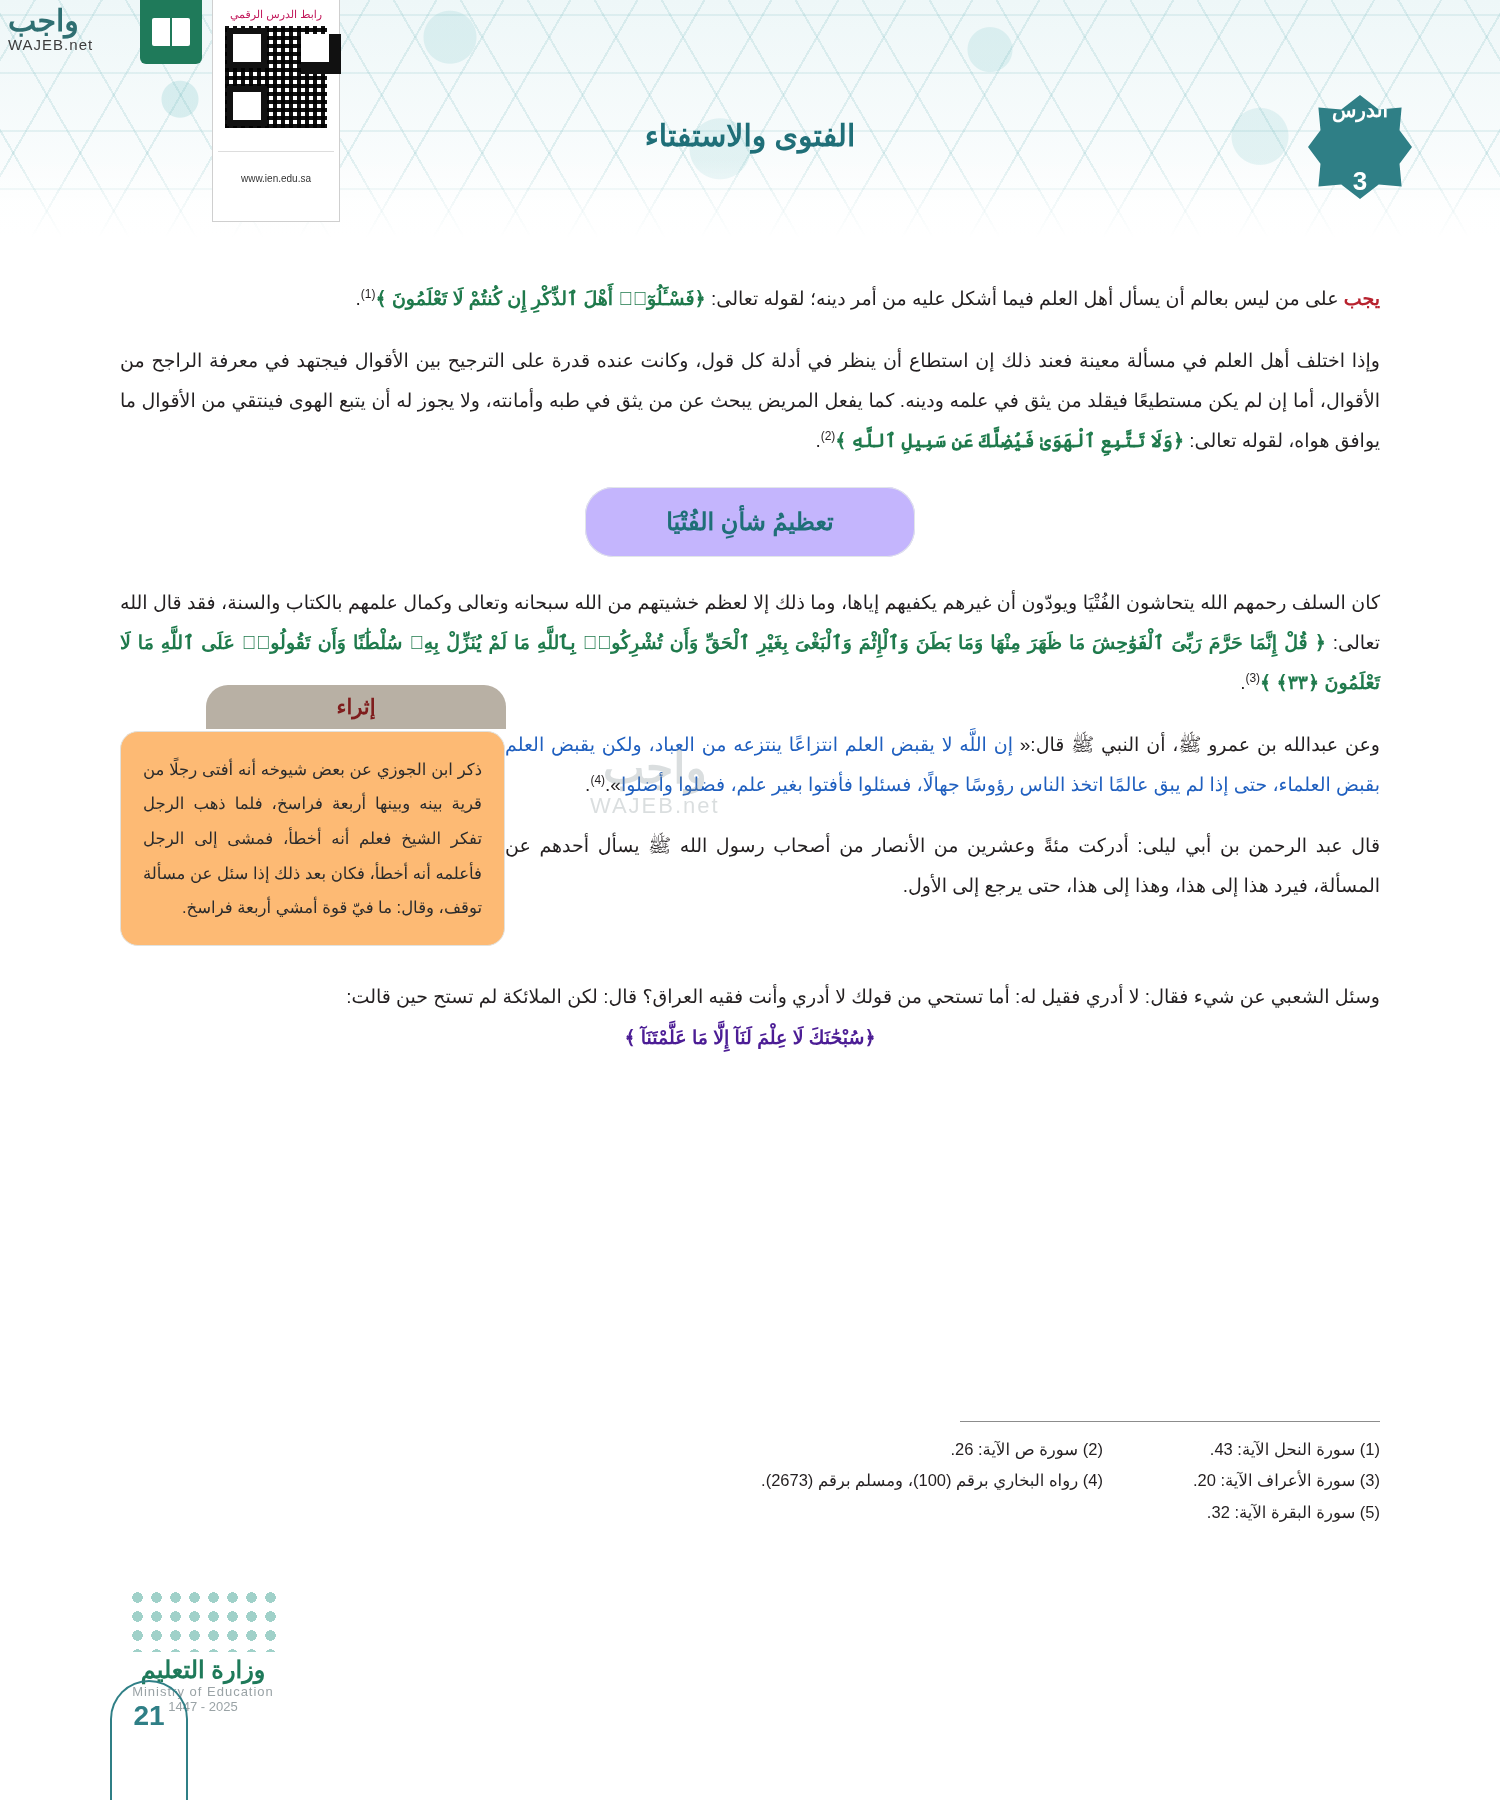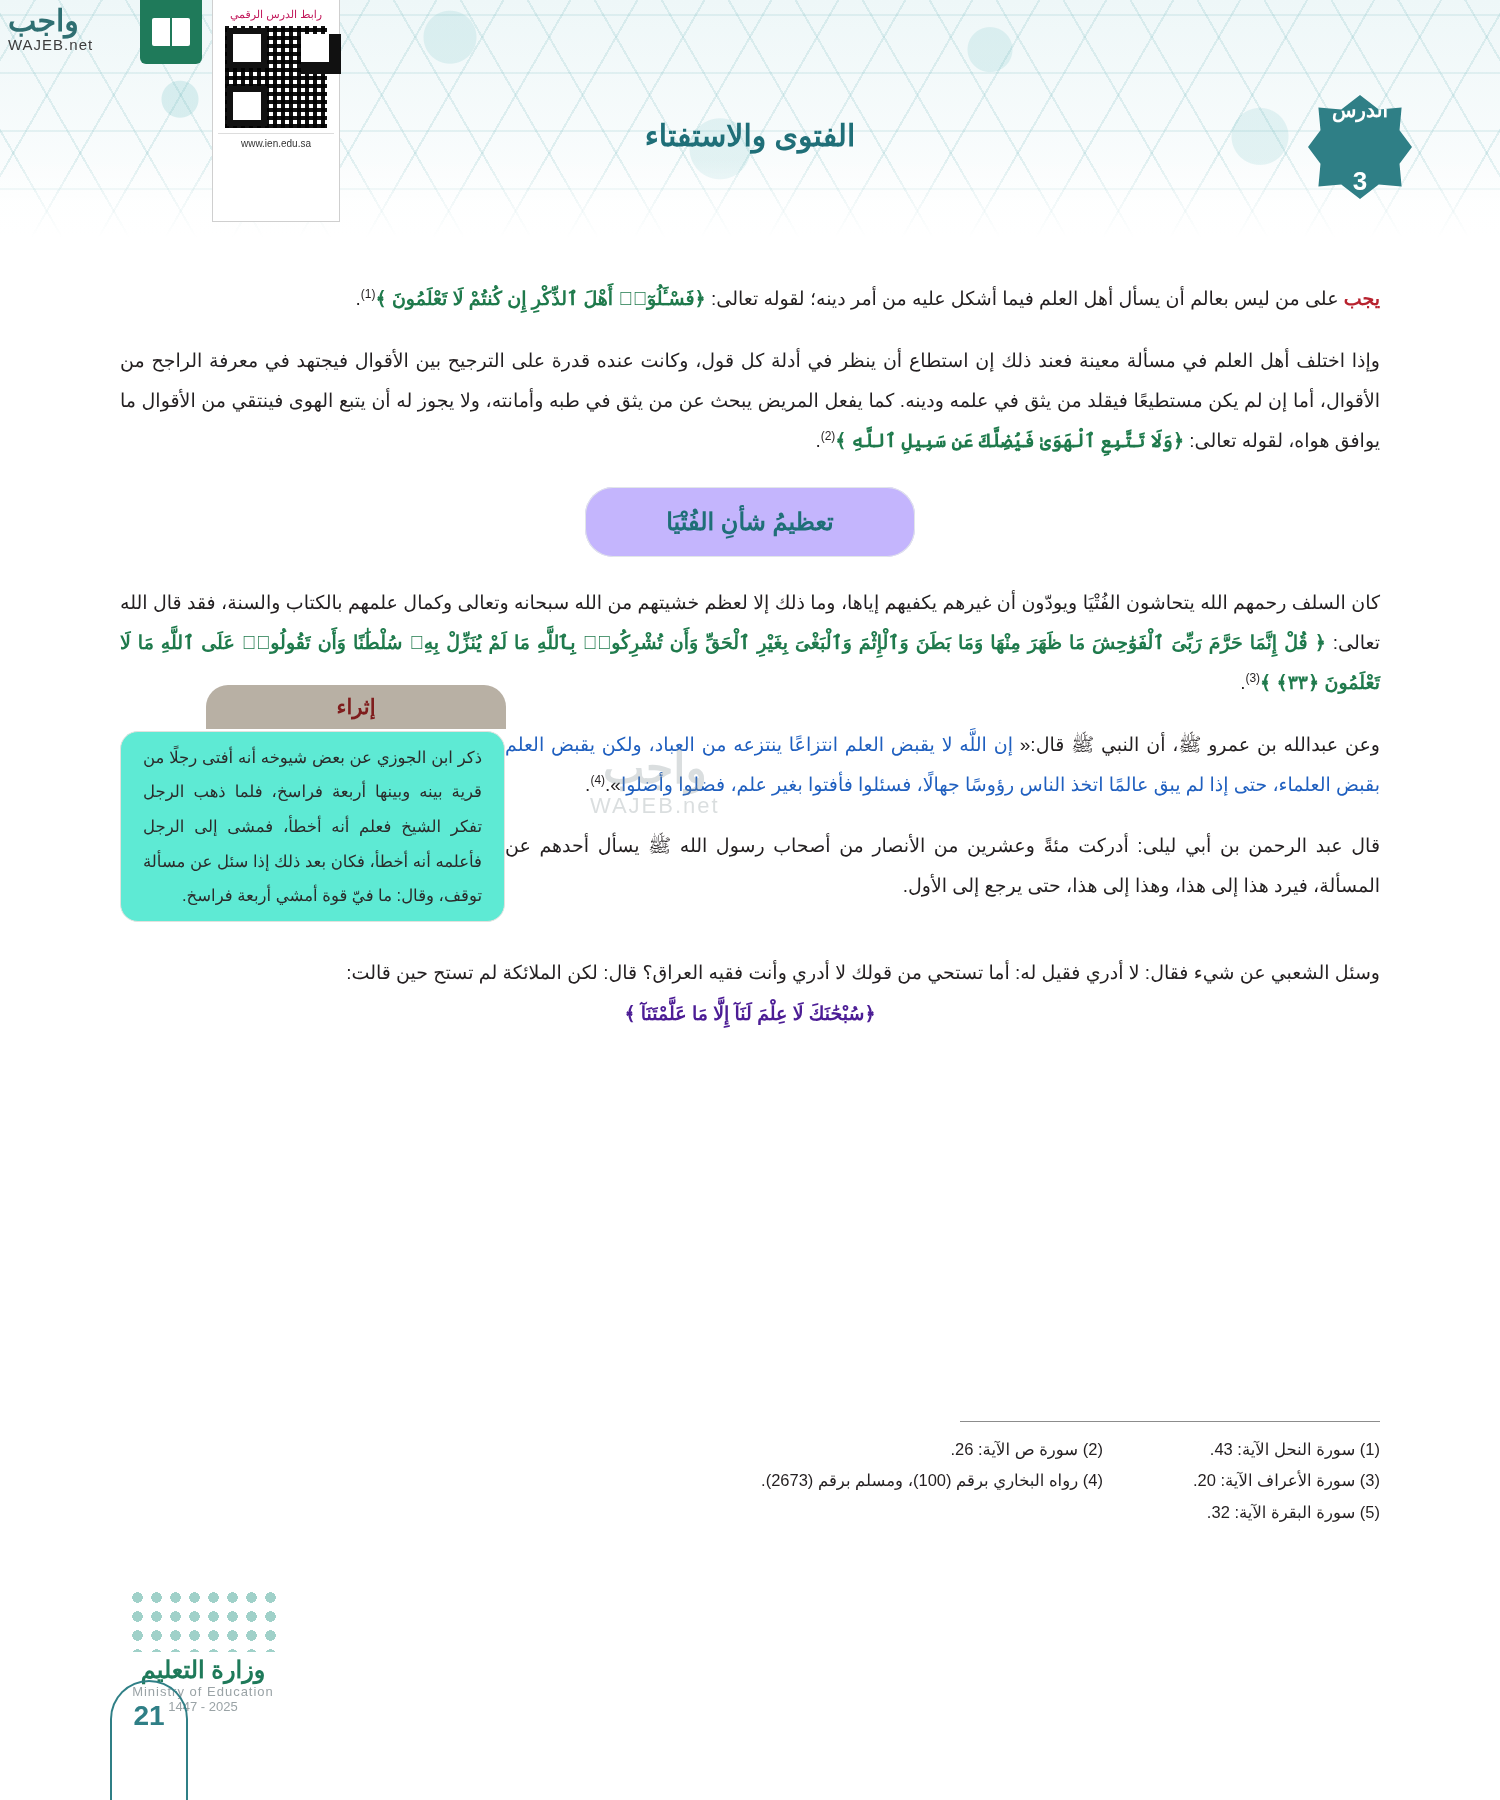--- a/index.html
+++ b/index.html
@@ -110,22 +110,22 @@
     position: relative;
     border: 1px solid #fff;
   }
   .qr-img::before, .qr-img::after {
     content:""; position:absolute; width:28px; height:28px;
     border: 6px solid #111; background: #fff;
   }
   .qr-img::before { top:2px; left:2px; box-shadow: 68px 0 0 -6px #fff, 74px 6px 0 0 #111; }
   .qr-img::after  { bottom:2px; left:2px; }
   .qr-url {
-    font-size: 10px; color: #333; margin-top: 4px;
-    border-top: 1px solid #ddd; padding-top: 4px;
+    font-size: 10px; color: #333; margin-top: 22px;
+    border-top: 1px solid #ddd; padding-top: 21px;
     direction: ltr;
   }
 
   
   .lesson-badge {
     position: absolute;
     top: 95px; right: 88px;
     width: 104px; height: 104px;
     z-index: 6;
     display: flex; flex-direction: column;
@@ -198,24 +198,24 @@
     position: absolute;
     top: -46px; left: 86px;
     width: 300px; height: 44px;
     background: #b8b0a4;
     border-radius: 22px 22px 0 0;
     color: #7f1d1d;
     font-size: 21px; font-weight: bold;
     display: flex; align-items: center; justify-content: center;
   }
   .enrich-box {
-    background: #5eead4;
+    background: #fdba74;
     border: 1px solid #e2e2de;
     border-radius: 18px;
-    padding: 8px 22px;
+    padding: 20px 22px;
     font-size: 16.5px;
     line-height: 2.1;
     color: #2b2b2b;
     text-align: justify;
     min-height: 190px;
   }
 
   
   .watermark {
     position: absolute;

